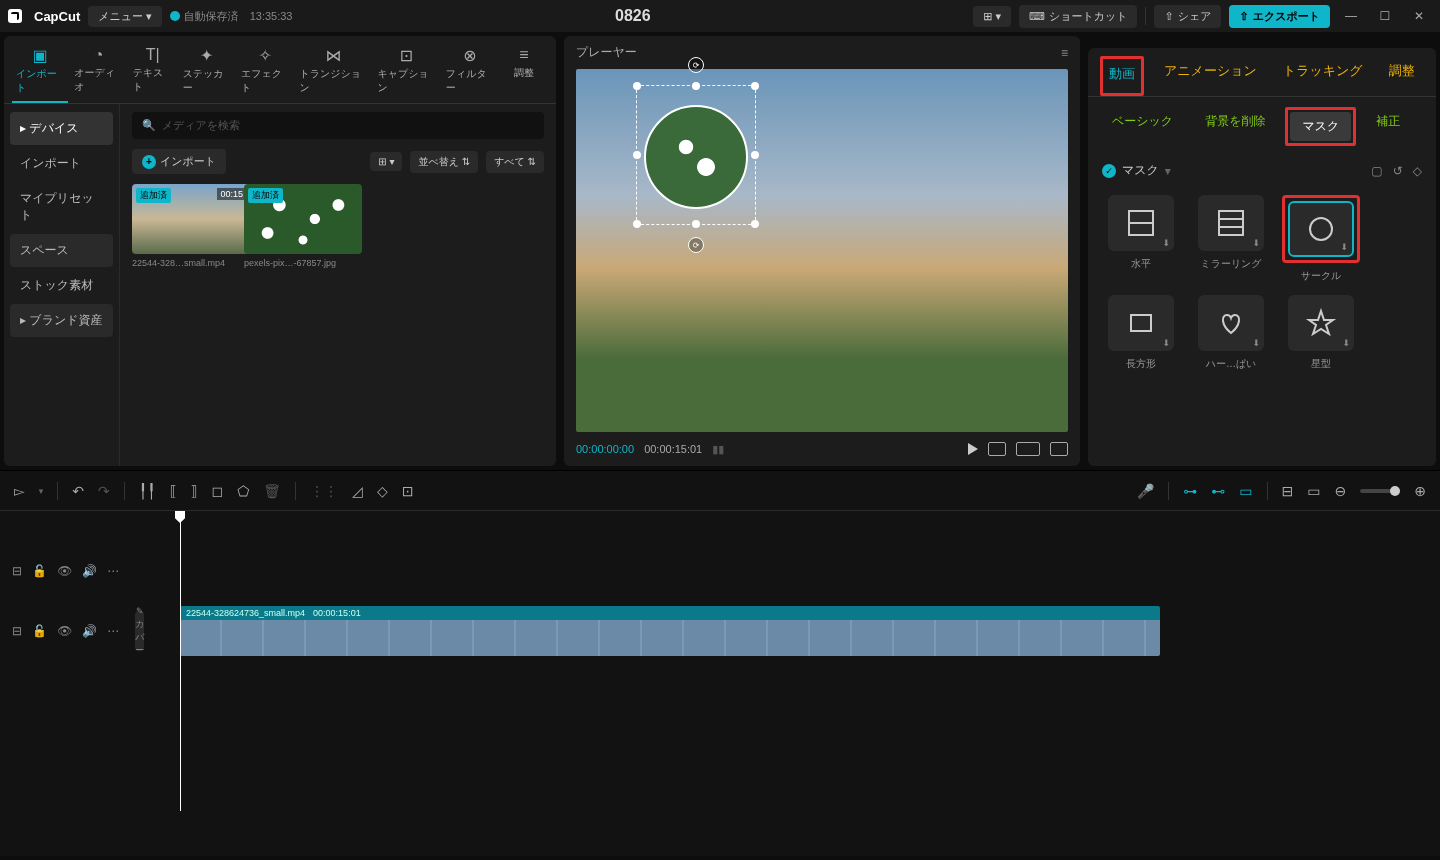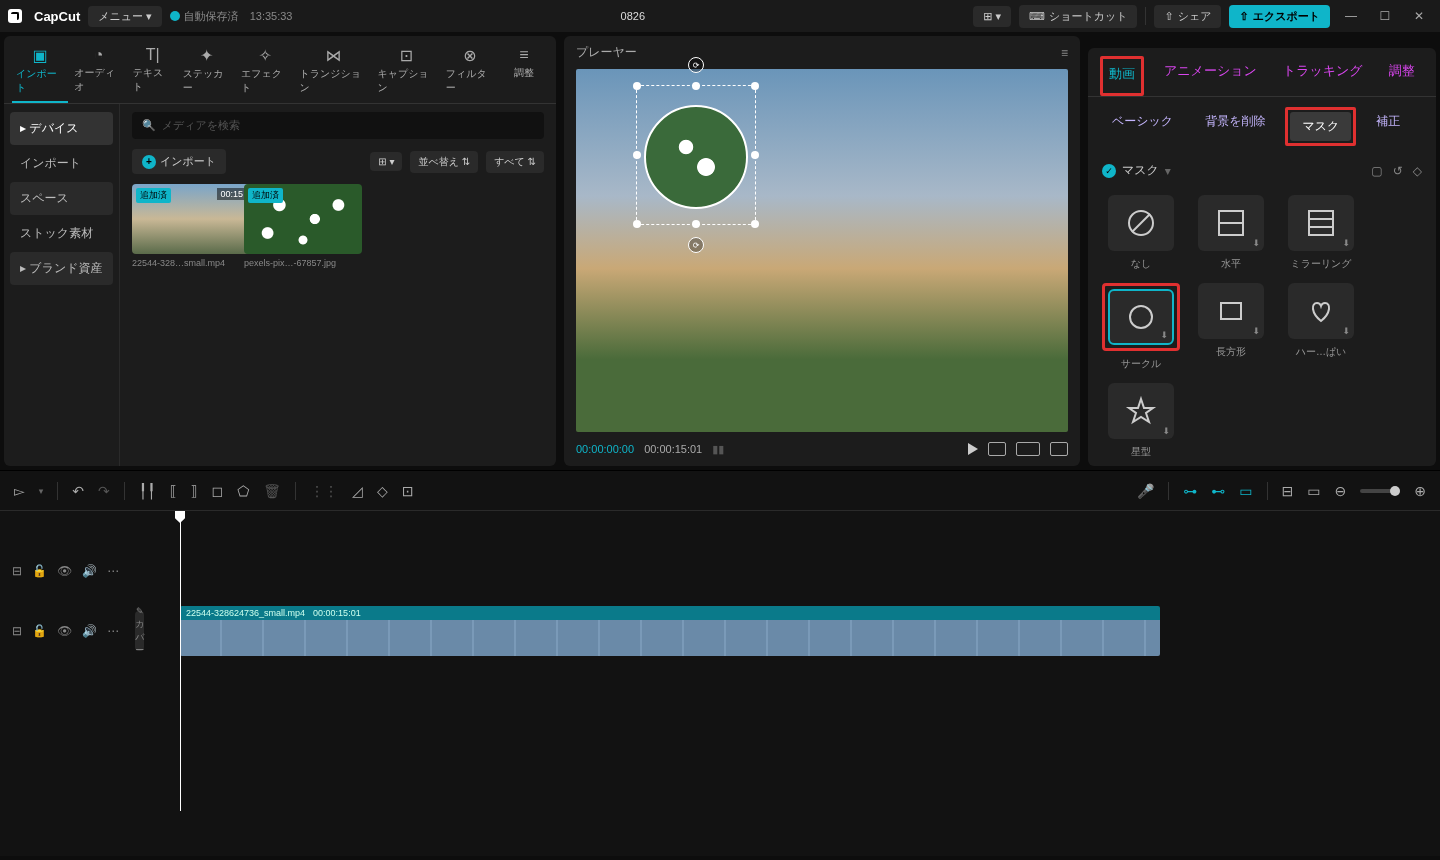--- a/index.html
+++ b/index.html
@@ -4,21 +4,21 @@
 <style>
 * { margin:0; padding:0; box-sizing:border-box; font-family:"Hiragino Sans","Meiryo",sans-serif; }
 body { background:#0d0d0d; color:#ccc; width:1440px; height:860px; overflow:hidden; font-size:12px; }
 .titlebar { height:32px; background:#1a1a1a; display:flex; align-items:center; padding:0 8px; gap:8px; }
 .logo { font-weight:bold; color:#fff; font-size:13px; display:flex; align-items:center; gap:12px;}
 .logo-icon { width:14px; height:14px; background:#fff; border-radius:3px; position:relative;}
 .logo-icon::after{content:"";position:absolute;inset:3px;border:2px solid #000;border-radius:2px;border-left:none;border-bottom:none;}
 .menu-btn { background:#2a2a2a; padding:3px 10px; border-radius:4px; font-size:11px; cursor:pointer;}
 .autosave { color:#888; font-size:11px; display:flex; align-items:center; gap:4px;}
 .check { width:10px; height:10px; border-radius:50%; background:#0fb5c9;}
-.title-center { flex:1; text-align:center; font-size:11px; color:#ddd; font-weight:normal;}
+.title-center { flex:1; text-align:center; font-size:16px; color:#ddd; font-weight:bold;}
 .title-right { display:flex; align-items:center; gap:8px;}
 .tbtn { background:#2a2a2a; padding:4px 10px; border-radius:4px; font-size:11px; cursor:pointer; display:flex; align-items:center; gap:4px;}
 .tbtn.accent { background:#0fb5c9; color:#000; font-weight:bold;}
 .winbtn { width:26px; height:20px; display:flex; align-items:center; justify-content:center; cursor:pointer; color:#aaa;}
 .upper { display:flex; height:438px; }
 .panel { background:#1c1c1c; border-radius:6px; margin:4px; display:flex; flex-direction:column; overflow:hidden;}
 .media-panel { width:552px; }
 .media-tabs { display:flex; padding:4px 8px 0; gap:2px; border-bottom:1px solid #333;}
 .mtab { display:flex; flex-direction:column; align-items:center; padding:6px 4px; font-size:10px; color:#aaa; cursor:pointer; min-width:48px;}
 .mtab.active { color:#0fb5c9; border-bottom:2px solid #0fb5c9;}
@@ -56,25 +56,25 @@
 .h-ml{top:calc(50% - 4px);left:-4px;} .h-mr{top:calc(50% - 4px);right:-4px;}
 .rot{position:absolute;left:calc(50% - 8px);width:16px;height:16px;border:1px solid #fff;border-radius:50%;display:flex;align-items:center;justify-content:center;font-size:8px;color:#fff;background:rgba(0,0,0,.3);}
 .rot.top{top:-28px;} .rot.bot{bottom:-28px;}
 .player-ctrl { display:flex; align-items:center; padding:10px 12px; gap:10px; font-size:11px;}
 .tc-cur{color:#0fb5c9;} .tc-tot{color:#aaa;}
 .play-icon { width:0;height:0;border-left:10px solid #ccc;border-top:6px solid transparent;border-bottom:6px solid transparent;}
 .pctrl-right { display:flex; gap:10px; margin-left:auto;}
 .picon { width:18px; height:14px; border:1px solid #aaa; border-radius:2px; cursor:pointer;}
 .prop-panel { flex:1; min-width:0;margin-top:16px;}
 .prop-tabs { display:flex; padding:8px 12px 0; gap:14px; border-bottom:1px solid #333;}
-.ptab { padding:6px 6px 10px; font-size:13px; color:#d946ef; cursor:pointer;}
+.ptab { padding:6px 6px 10px; font-size:13px; color:#eab308; cursor:pointer;}
 .ptab.active { color:#0fb5c9; }
 .hl-red { border:3px solid #e03030; border-radius:2px; }
 .sub-tabs { display:flex; padding:10px 12px; gap:8px;}
-.stab { padding:6px 12px; font-size:12px; color:#c4b5fd; cursor:pointer; border-radius:3px;}
+.stab { padding:6px 12px; font-size:12px; color:#84cc16; cursor:pointer; border-radius:3px;}
 .stab.active { background:#3a3a3a; color:#fff;}
 .mask-head { display:flex; align-items:center; padding:6px 14px; gap:6px;}
 .mask-check { width:14px; height:14px; border-radius:50%; background:#0fb5c9; display:flex; align-items:center; justify-content:center; font-size:9px; color:#000;}
 .mask-icons { margin-left:auto; display:flex; gap:10px; color:#888;}
 .mask-grid { display:flex; flex-wrap:wrap; gap:12px; padding:10px 14px;}
 .mask-item { width:78px; display:flex; flex-direction:column; align-items:center; gap:6px;}
 .mask-box { width:66px; height:56px; background:#2a2a2a; border-radius:6px; display:flex; align-items:center; justify-content:center; position:relative; cursor:pointer;}
 .mask-box.sel { border:2px solid #0fb5c9;}
 .mask-lbl { font-size:10px; color:#999; text-align:center;}
 .dl-corner { position:absolute; right:4px; bottom:3px; font-size:9px; color:#888;}
@@ -163,20 +163,21 @@
         </div>
         <div class="mtab">
           <div class="mtab-icon">≡</div>
           <div>調整</div>
         </div>
       </div>
     <div class="media-body">
       <div class="media-side" id="media-side">
           <div class="side-item active">▸ デバイス</div>
           <div class="side-item ">インポート</div>
+          <div class="side-item ">マイプリセット</div>
           <div class="side-item sel">スペース</div>
           <div class="side-item ">ストック素材</div>
           <div class="side-item sel">▸ ブランド資産</div>
         </div>
       <div class="media-main">
         <div class="search">🔍 <span style="color:#555">メディアを検索</span></div>
         <div class="import-row">
           <div class="import-btn">
               <div class="plus">+</div>
               <span>インポート</span>
@@ -260,29 +261,20 @@
       <div class="mask-check">✓</div>
       <span>マスク</span>
         <span style="color:#666">▾</span>
       <div class="mask-icons">
         <span>▢</span>
         <span>↺</span>
         <span>◇</span>
       </div>
     </div>
     <div class="mask-grid" id="mask-grid">
-        <div class="mask-item">
-          <div class="mask-box">
-            <svg width="32" height="32">
-              <circle cx="16" cy="16" r="12" stroke="#ccc" fill="none" stroke-width="2"></circle>
-              <line x1="7" y1="25" x2="25" y2="7" stroke="#ccc" stroke-width="2"></line>
-            </svg>
-          </div>
-          <div class="mask-lbl">なし</div>
-        </div>
         <div class="mask-item">
           <div class="mask-box">
             <svg width="32" height="32">
               <rect x="4" y="4" width="24" height="24" stroke="#ccc" fill="none" stroke-width="2"></rect>
               <line x1="4" y1="16" x2="28" y2="16" stroke="#ccc" stroke-width="2"></line>
             </svg>
             <div class="dl-corner">⬇</div>
           </div>
           <div class="mask-lbl">水平</div>
         </div>

